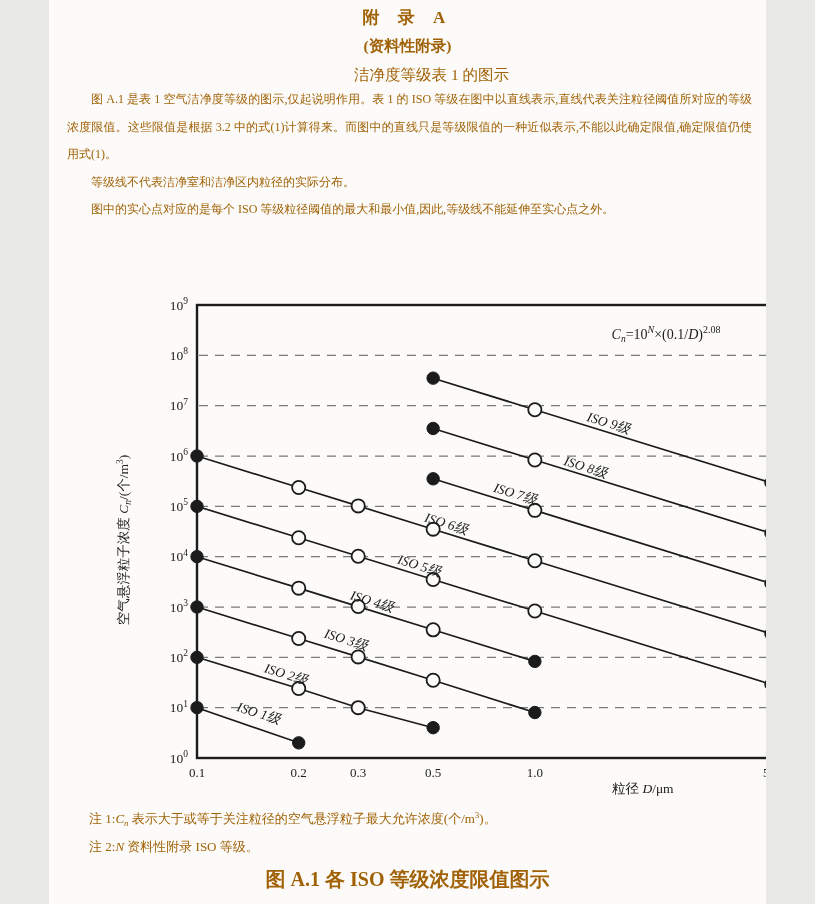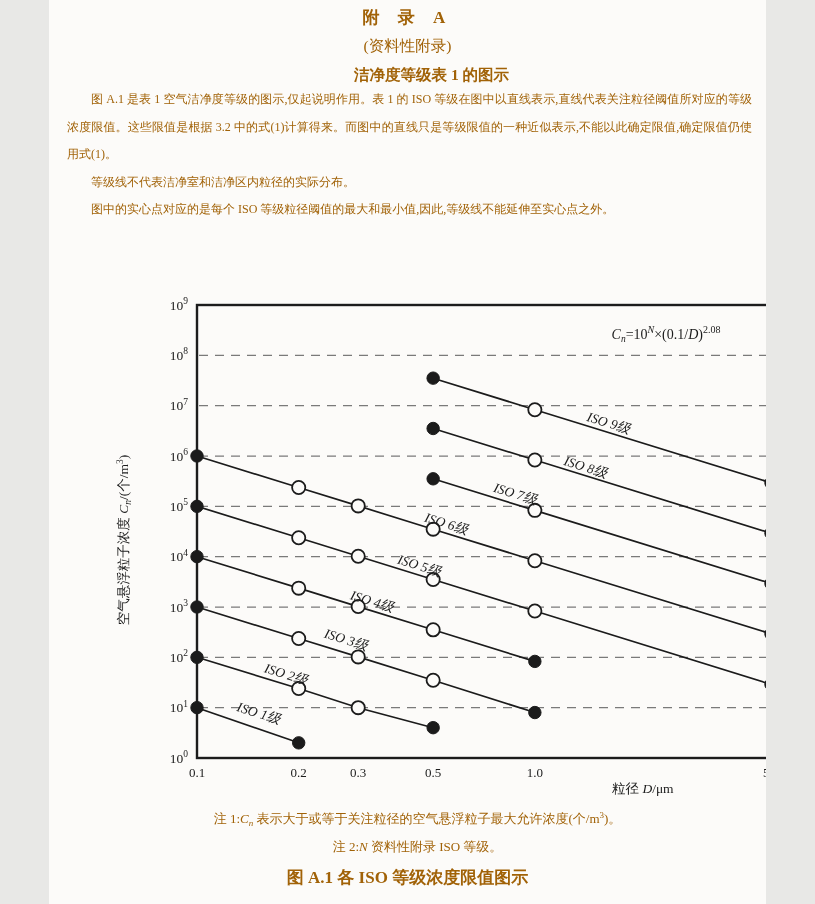--- a/index.html
+++ b/index.html
@@ -7,40 +7,40 @@
     position:relative;
     width:717px;height:904px;
     margin:0 auto;
     background:#fcfbf9;
     color:#a16207;
     font-family:"Liberation Serif","DejaVu Serif",serif;
     overflow:hidden;
   }
   .hdr{position:absolute;top:6px;left:0;width:100%;text-align:center;}
   .hdr .t1{font-weight:bold;font-size:17px;letter-spacing:7px;}
-  .hdr .t2{font-weight:normal;font-size:15.5px;margin-top:7px;}
-  .hdr .t3{font-weight:bold;font-size:15.5px;margin-top:8px;padding-left:48px;}
+  .hdr .t2{font-weight:bold;font-size:15.5px;margin-top:7px;}
+  .hdr .t3{font-weight:normal;font-size:15.5px;margin-top:8px;padding-left:48px;}
   .body-text{
     position:absolute;top:86px;left:18px;right:14px;
     font-size:12px;line-height:27.5px;text-align:justify;
   }
   .body-text p{margin:0;text-indent:2em;}
   .chart-svg{position:absolute;top:268px;left:0;}
   .chart-svg text{font-family:"Liberation Serif","DejaVu Serif",serif;fill:#1c1c1c;}
   .notes{
     position:absolute;top:804px;left:40px;right:20px;
-    font-size:13px;line-height:23px;text-align:center;
+    font-size:13px;line-height:23px;
   }
   .notes p{margin:0;}
   .notes i, .caption i{font-family:"Liberation Serif","DejaVu Serif",serif;}
   sub.v{font-size:9px;vertical-align:-3px;font-style:italic;}
   sup.v{font-size:9px;vertical-align:5px;}
   .caption{
     position:absolute;top:866px;left:0;width:100%;
-    text-align:center;font-weight:bold;font-size:17px;
+    text-align:center;font-weight:bold;font-size:20px;
   }
 </style>
 </head>
 <body>
 
 <div class="page">
 
   <div class="hdr">
     <div class="t1">附 录 A</div>
     <div class="t2">(资料性附录)</div>

